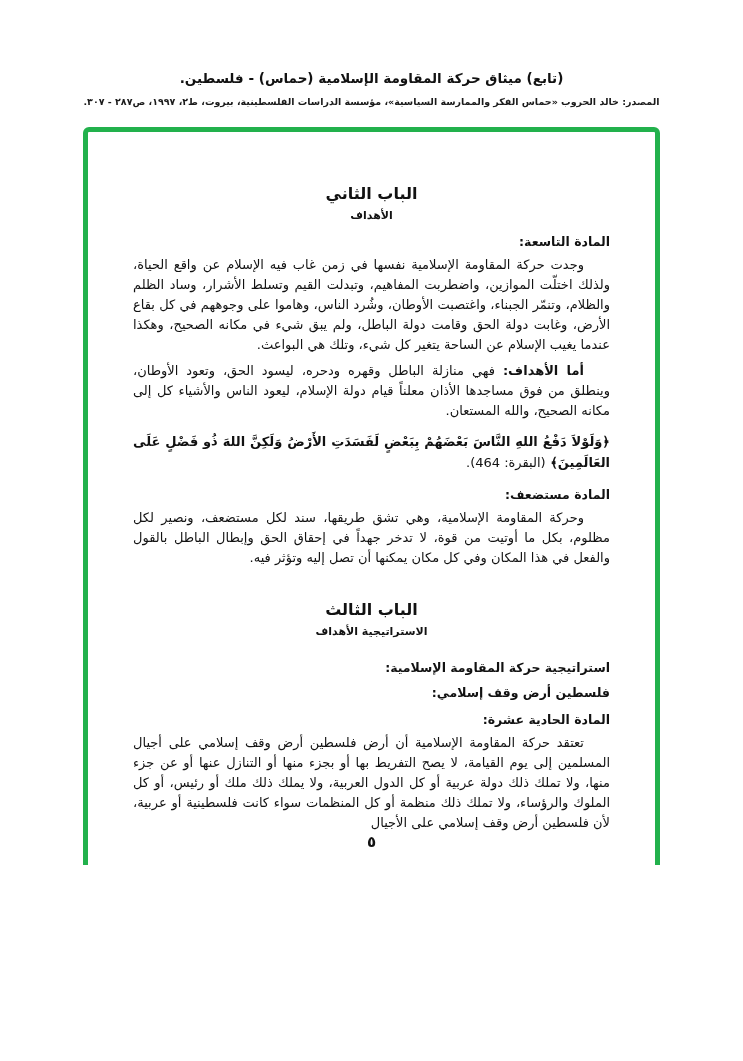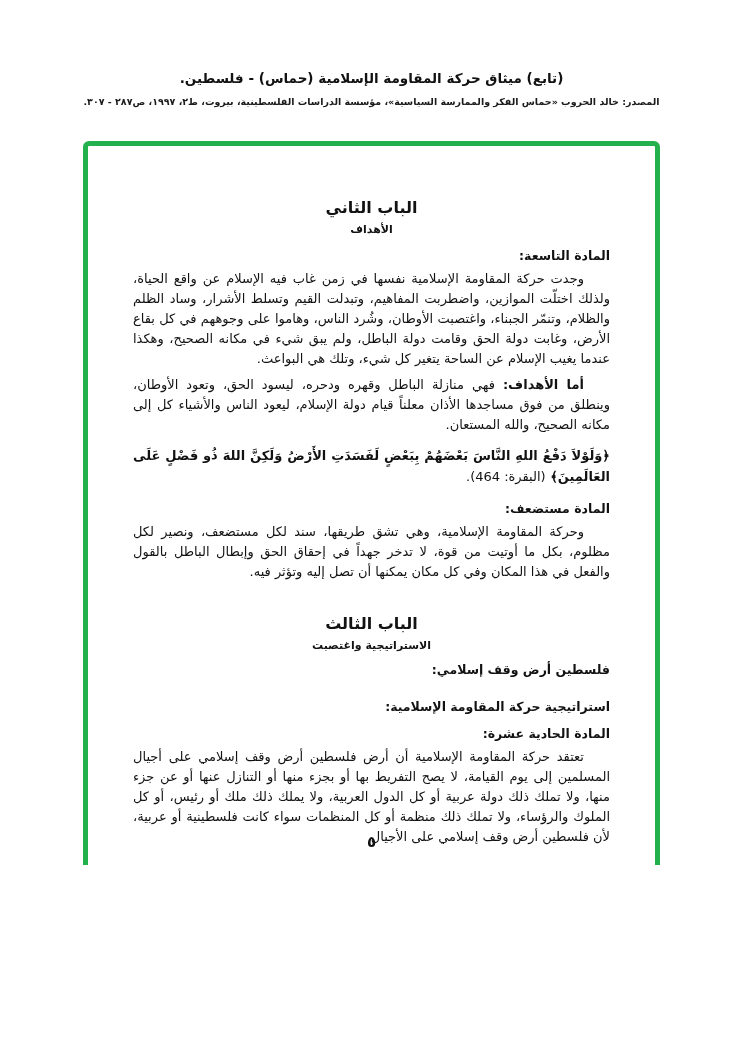--- a/index.html
+++ b/index.html
@@ -39,21 +39,21 @@
   .doc-source {
     font-size: 9.5px;
     font-weight: bold;
     margin-top: 10px;
     color: #1a1a1a;
   }
 
   .frame {
     width: 577px;
     height: 866px;
-    margin: 34px auto 0;
+    margin: 20px auto 0;
     border: 5px solid #22b14c; 
     border-radius: 6px;
     padding: 52px 45px 28px 45px;
     overflow: hidden;
     background: #ffffff;
   }
 
   .chapter-title {
     text-align: center;
     font-weight: bold;
@@ -142,24 +142,24 @@
 
     <p class="verse">
       <span>﴿وَلَوْلاَ دَفْعُ اللهِ النَّاسَ بَعْضَهُمْ بِبَعْضٍ لَفَسَدَتِ الأَرْضُ وَلَكِنَّ اللهَ ذُو فَضْلٍ عَلَى العَالَمِينَ﴾</span>
       <span class="verse-ref">(البقرة: 464).</span>
     </p>
 
     <div class="article-label spaced">المادة مستضعف:</div>
     <p class="body-text indent">وحركة المقاومة الإسلامية، وهي تشق طريقها، سند لكل مستضعف، ونصير لكل مظلوم، بكل ما أوتيت من قوة، لا تدخر جهداً في إحقاق الحق وإبطال الباطل بالقول والفعل في هذا المكان وفي كل مكان يمكنها أن تصل إليه وتؤثر فيه.</p>
 
     <div class="chapter-title ch3">الباب الثالث</div>
-    <div class="chapter-subtitle">الاستراتيجية واغتصبت</div>
+    <div class="chapter-subtitle">الاستراتيجية الأهداف</div>
 
+    <div class="section-label">استراتيجية حركة المقاومة الإسلامية:</div>
     <div class="section-label tight">فلسطين أرض وقف إسلامي:</div>
-    <div class="section-label">استراتيجية حركة المقاومة الإسلامية:</div>
 
     <div class="article-label">المادة الحادية عشرة:</div>
     <p class="body-text indent">تعتقد حركة المقاومة الإسلامية أن أرض فلسطين أرض وقف إسلامي على أجيال المسلمين إلى يوم القيامة، لا يصح التفريط بها أو بجزء منها أو التنازل عنها أو عن جزء منها، ولا تملك ذلك دولة عربية أو كل الدول العربية، ولا يملك ذلك ملك أو رئيس، أو كل الملوك والرؤساء، ولا تملك ذلك منظمة أو كل المنظمات سواء كانت فلسطينية أو عربية، لأن فلسطين أرض وقف إسلامي على الأجيال</p>
 
   </div>
 
   <div class="page-number">٥</div>
 
 </div>
 

